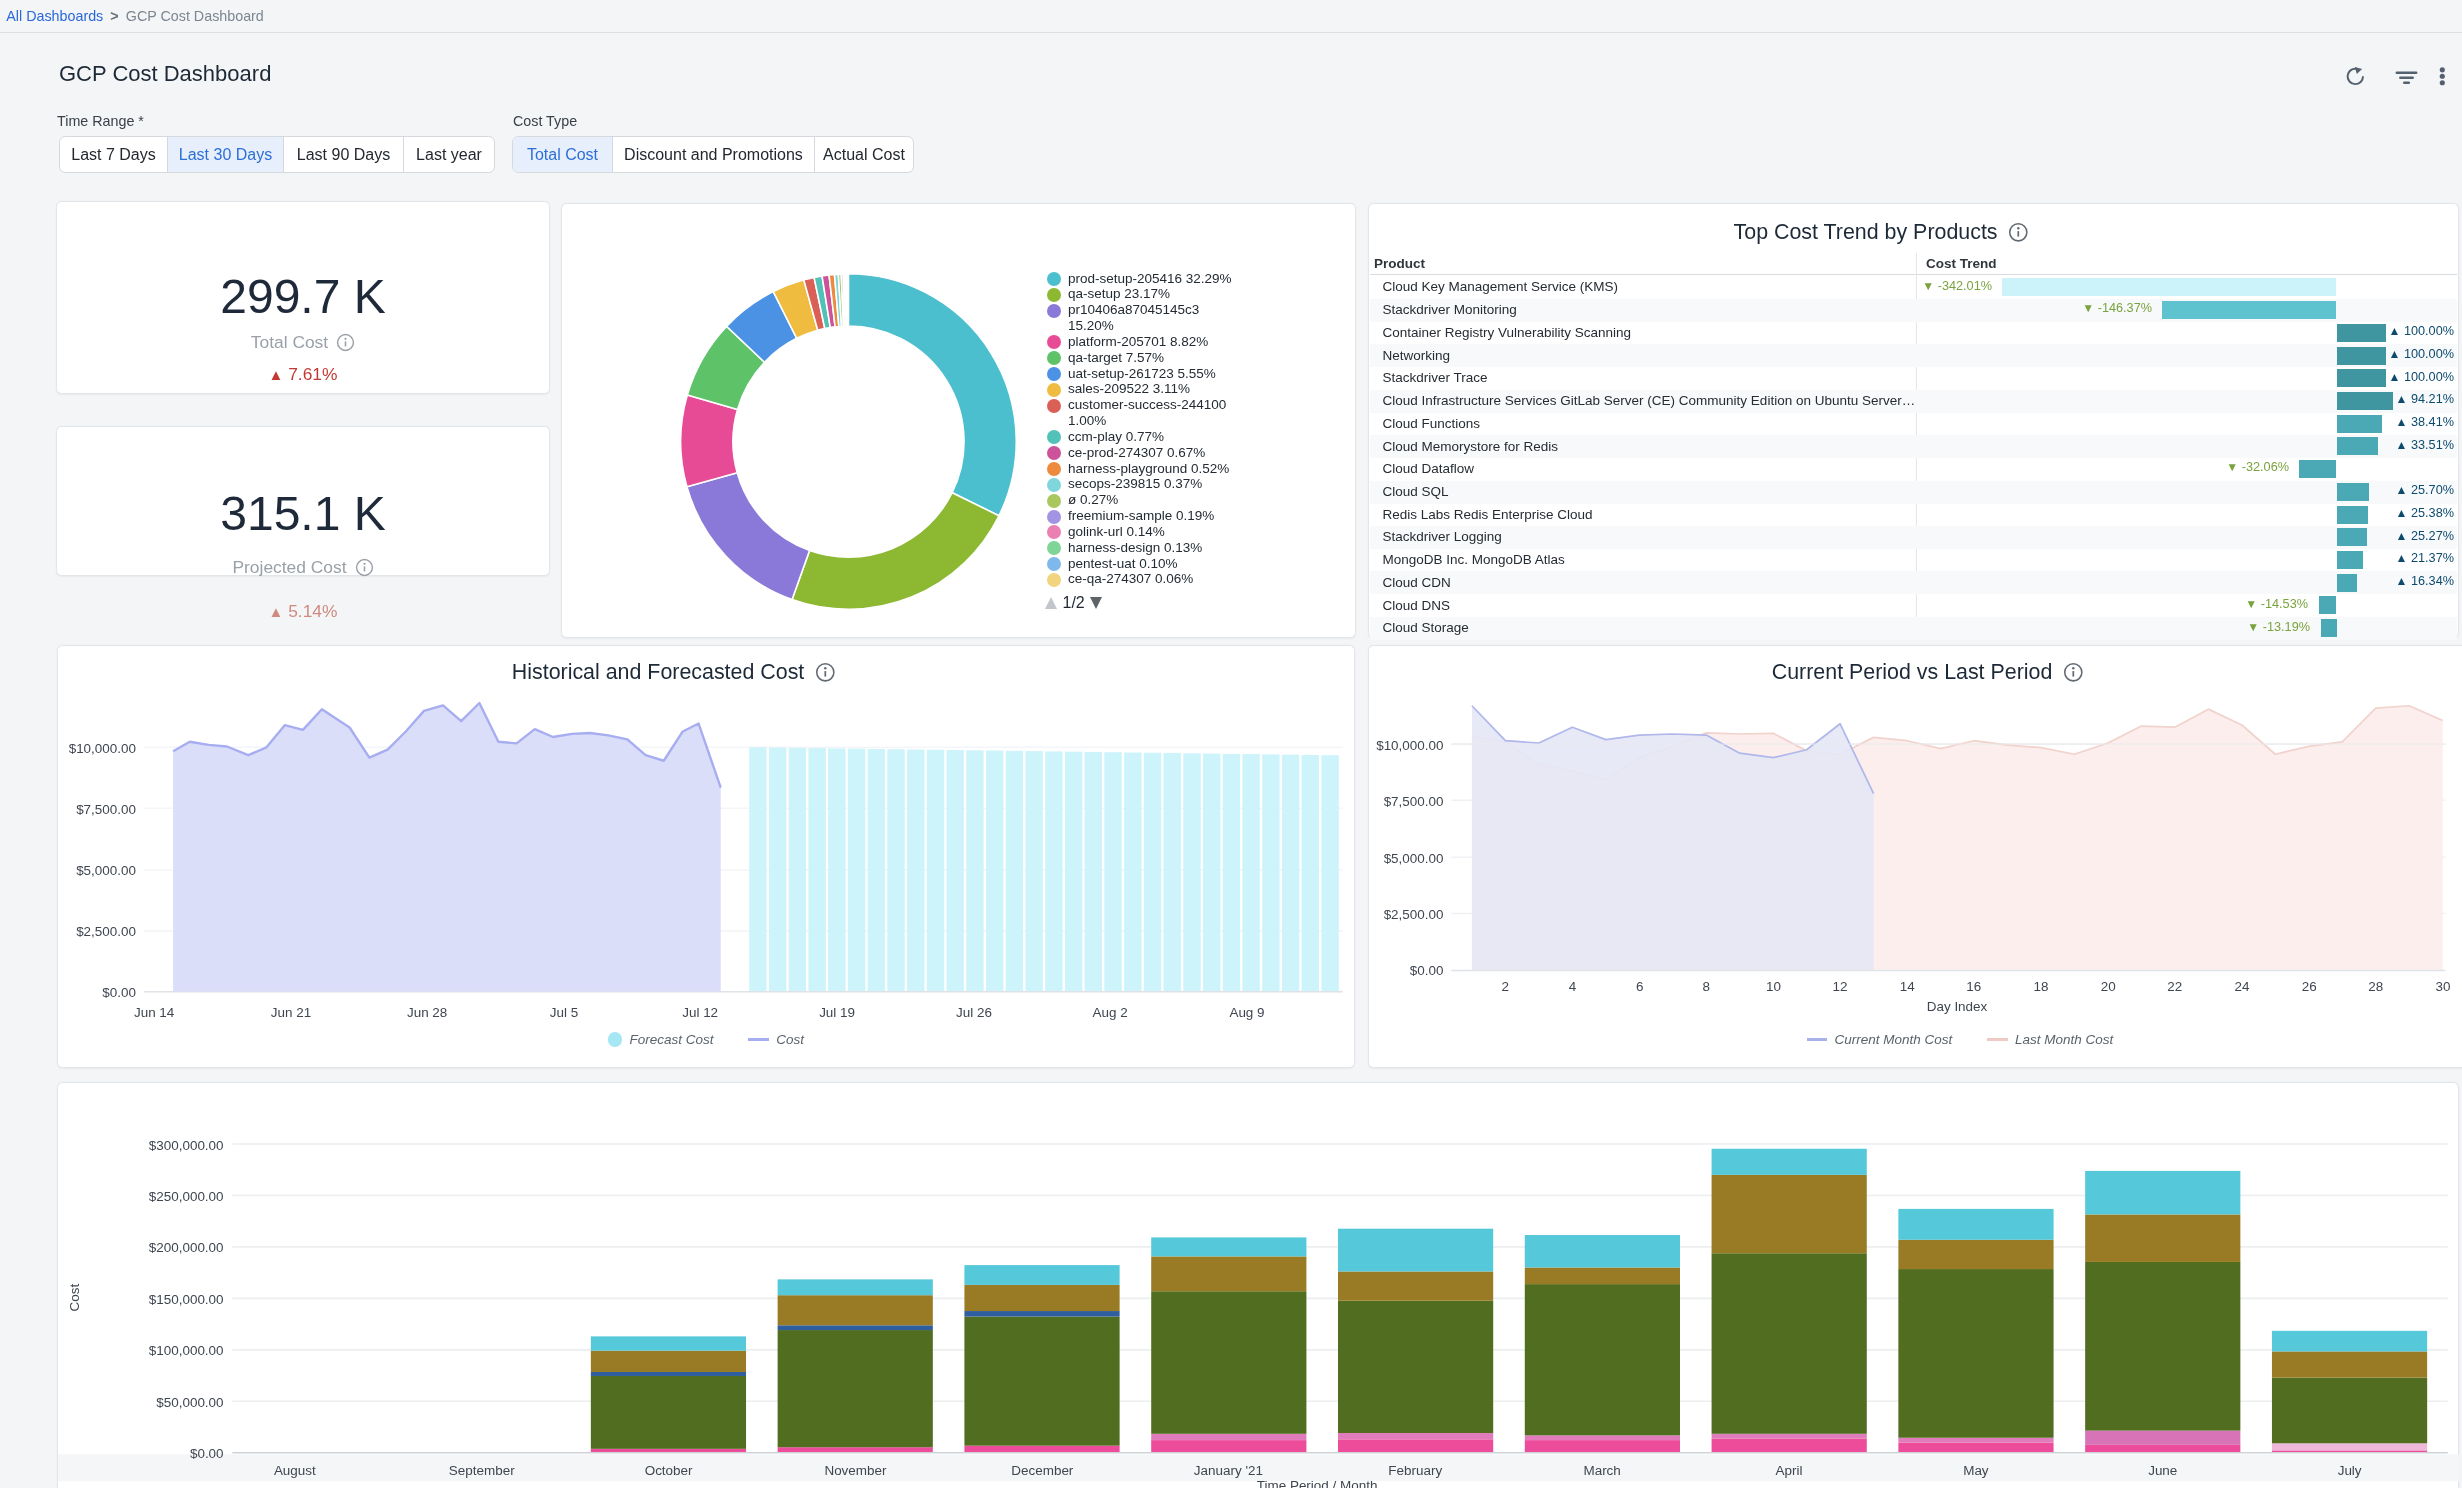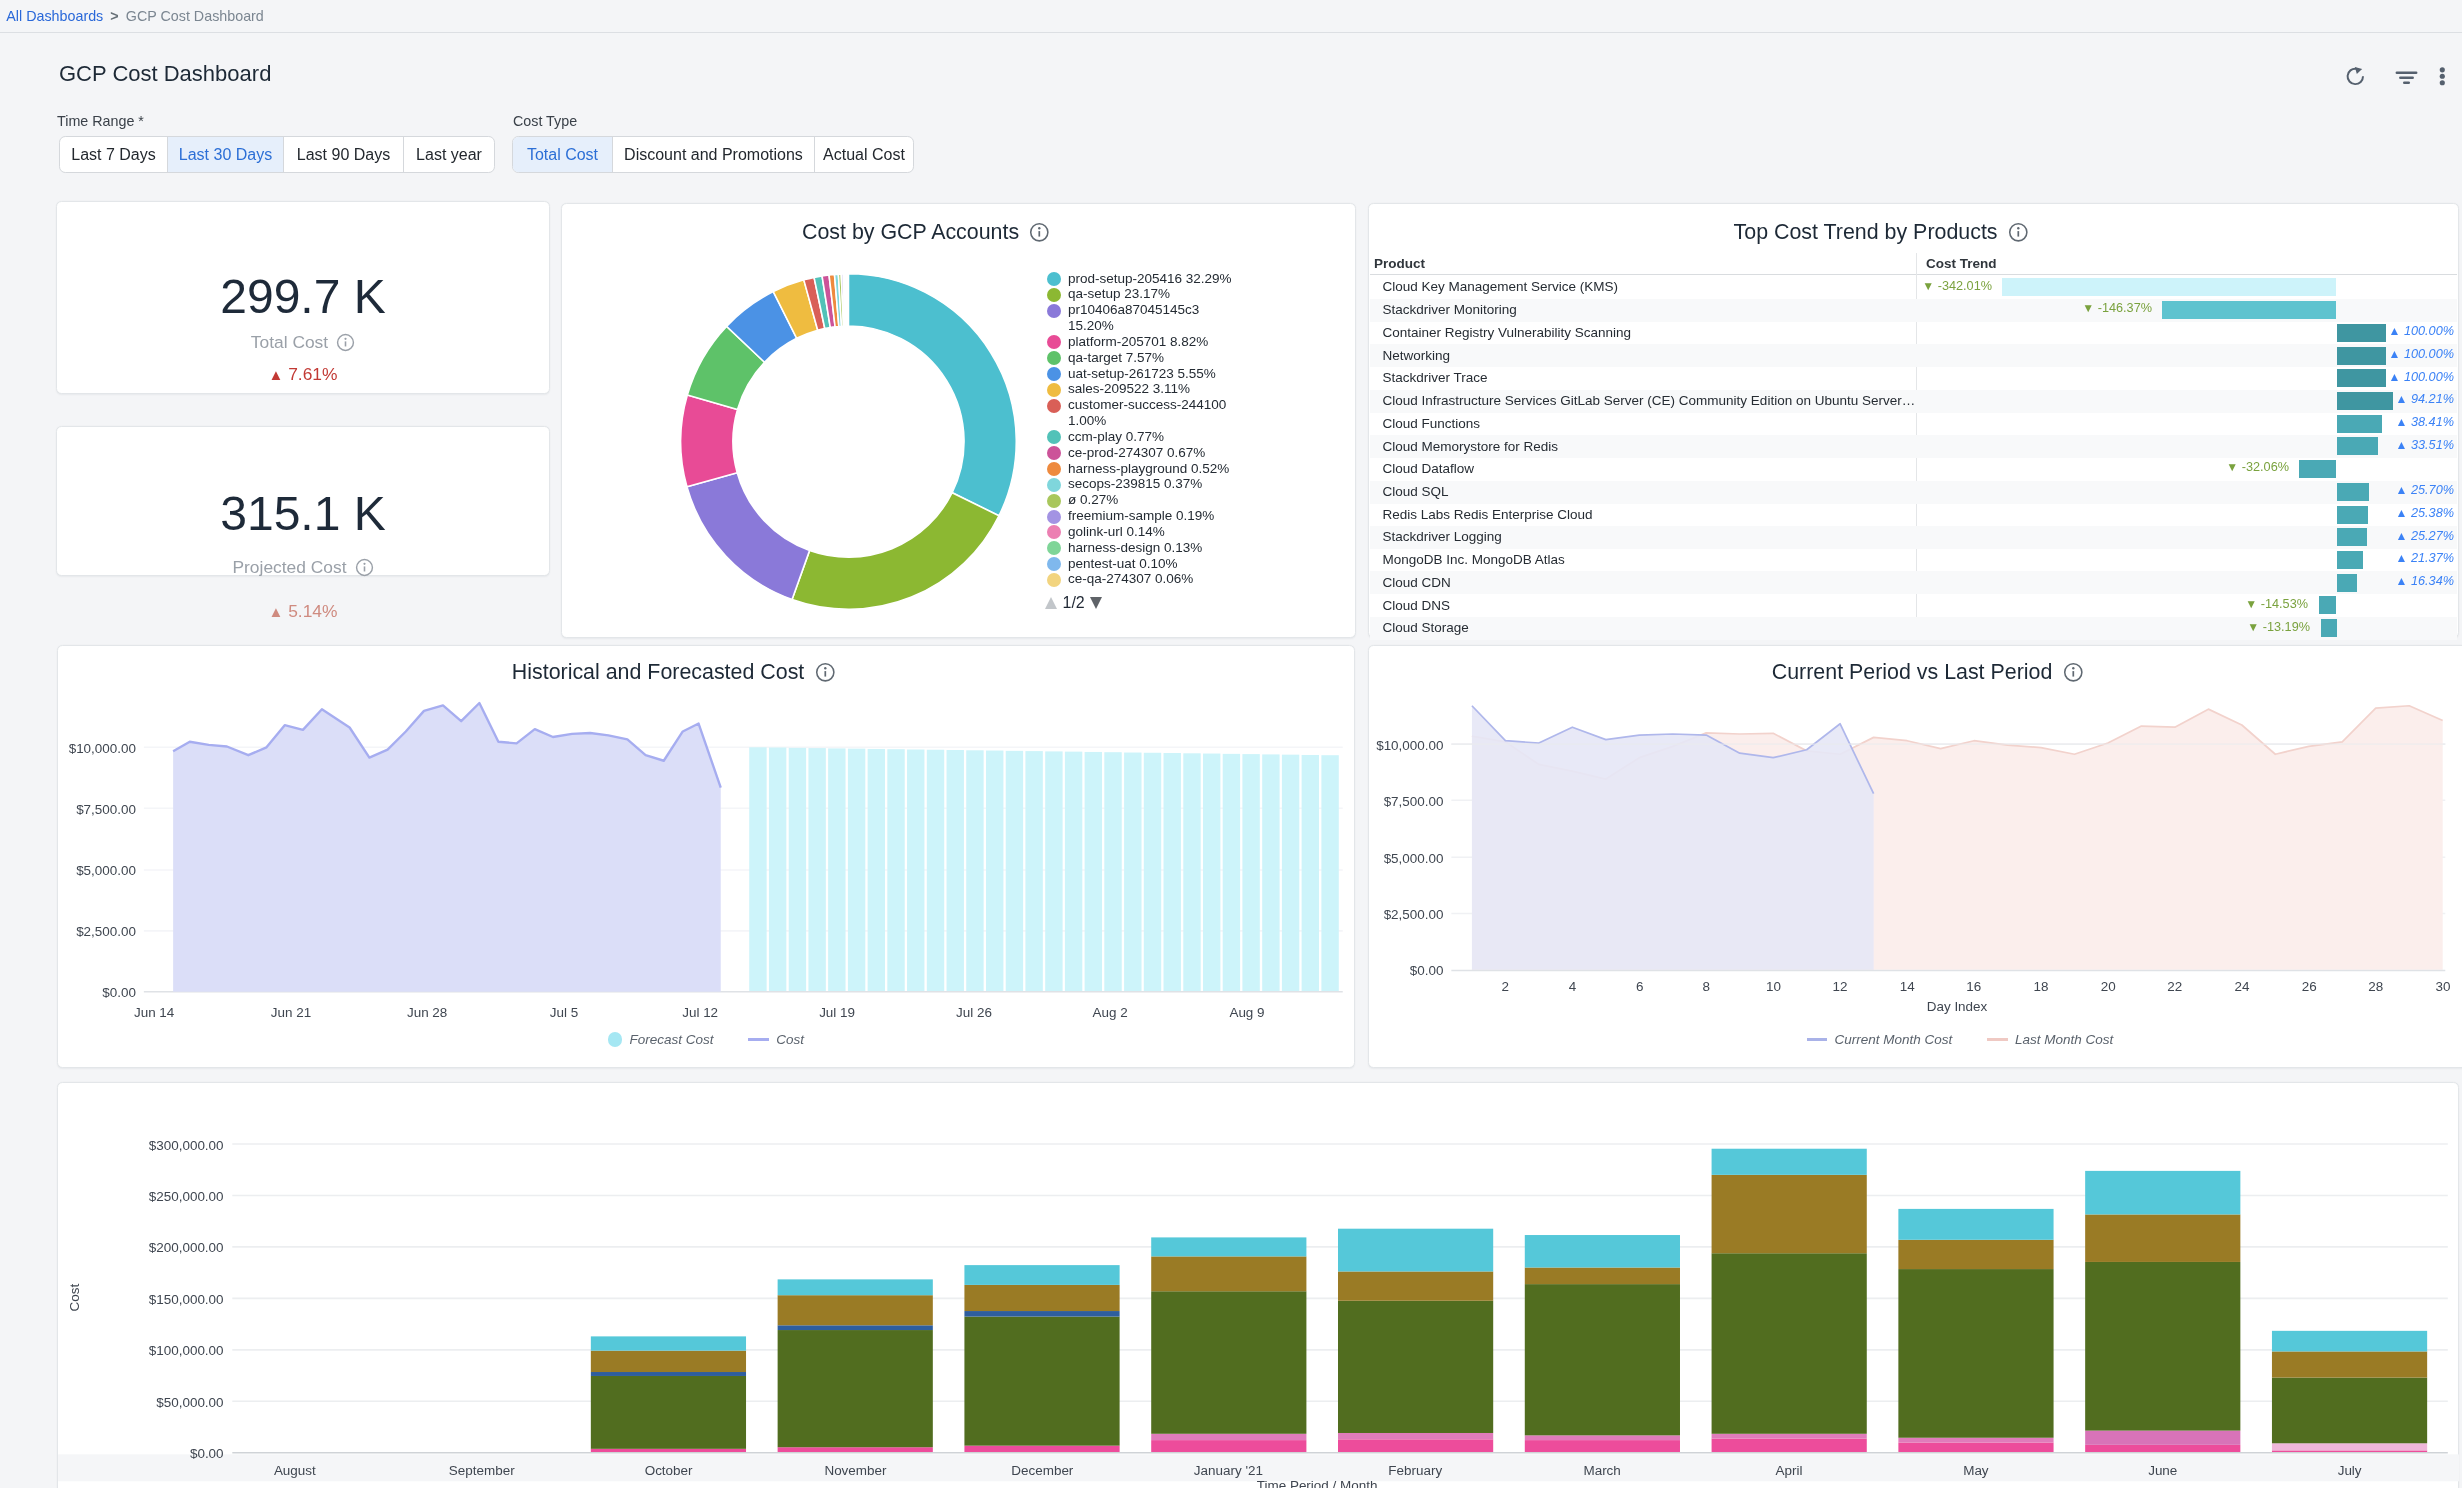--- a/index.html
+++ b/index.html
@@ -23,21 +23,21 @@
 .ltxt { position:absolute; font-size:13.5px; color:#242b33; white-space:nowrap; }
 .lpag { position:absolute; display:flex; align-items:center; gap:5.5px; }
 .pgnum { font-size:16px; color:#1f2733; }
 .tri-up { width:0; height:0; border-left:6.3px solid transparent; border-right:6.3px solid transparent; border-bottom:12px solid #c2c6ca; }
 .tri-dn { width:0; height:0; border-left:6.3px solid transparent; border-right:6.3px solid transparent; border-top:12px solid #5f6368; }
 .thead { position:absolute; top:52px; font-size:13.5px; font-weight:700; color:#30363c; }
 .trow { position:absolute; left:0.8px; right:0.8px; height:23px; }
 .tname { position:absolute; left:13.5px; top:0; width:534px; font-size:13.5px; color:#262c33; white-space:nowrap; overflow:hidden; text-overflow:ellipsis; }
 .tbar { position:absolute; height:18px; }
 .tlab { position:absolute; font-size:12.7px; white-space:nowrap; }
-.tlab.pos { color:#3b82f6;font-style:italic; }
+.tlab.pos { color:#0c4a6e; }
 .tlab.neg { color:#7aa23e; }
 .tri-r { font-size:12px; }
 .tri-g { font-size:12px; }
 .axlab { font-size:17px; fill:#3f4650; font-family:"Liberation Sans",sans-serif; }
 .cleg { position:absolute; left:0; right:0; display:flex; justify-content:center; gap:35px; font-size:13.5px; color:#5a626c; align-items:center; }
 .cleg .item { display:flex; align-items:center; gap:7.1px;font-style:italic; }
 .dash { display:inline-block; width:20.6px; height:2.4px; }
 .dot { display:inline-block; width:14.3px; height:14.3px; border-radius:50%; }
 </style></head>
 <body>
@@ -87,25 +87,20 @@
 <div class="bignum" style="top:59px">315.1 K</div>
 <div class="cardlab" style="top:130px">Projected Cost <svg width="19" height="19" viewBox="0 0 24 24" style="flex:0 0 auto">
         <circle cx="12" cy="12" r="10" fill="none" stroke="#9aa0a8" stroke-width="1.8"></circle>
         <line x1="12" y1="10.6" x2="12" y2="17" stroke="#9aa0a8" stroke-width="2"></line>
         <circle cx="12" cy="7.3" r="1.4" fill="#9aa0a8"></circle>
       </svg></div>
 <div class="pct" style="top:174px;color:#cf8b80"><span class="t">▲</span> 5.14%</div>
 </div>
 
 <div class="card" style="left:561px;top:203px;width:795px;height:435px">
-<div class="ctitle" style="top:16px">Cost by GCP Accounts <svg width="20.6" height="20.6" viewBox="0 0 24 24" style="flex:0 0 auto">
-        <circle cx="12" cy="12" r="10" fill="none" stroke="#606972" stroke-width="1.8"></circle>
-        <line x1="12" y1="10.6" x2="12" y2="17" stroke="#606972" stroke-width="2"></line>
-        <circle cx="12" cy="7.3" r="1.4" fill="#606972"></circle>
-      </svg></div>
 <svg width="793" height="434" style="position:absolute;left:0;top:0" viewBox="0 0 1002 548">
       <path d="M362.00 88.00 A212 212 0 0 1 552.15 393.75 L492.95 364.56 A146 146 0 0 0 362.00 154.00 Z" fill="#4CBFCF" stroke="#ffffff" stroke-width="2"></path>
 <path d="M552.15 393.75 A212 212 0 0 1 290.69 499.65 L312.89 437.49 A146 146 0 0 0 492.95 364.56 Z" fill="#8CB832" stroke="#ffffff" stroke-width="2"></path>
 <path d="M290.69 499.65 A212 212 0 0 1 157.83 357.10 L221.39 339.32 A146 146 0 0 0 312.89 437.49 Z" fill="#8A79D9" stroke="#ffffff" stroke-width="2"></path>
 <path d="M157.83 357.10 A212 212 0 0 1 158.34 241.11 L221.75 259.44 A146 146 0 0 0 221.39 339.32 Z" fill="#E84B96" stroke="#ffffff" stroke-width="2"></path>
 <path d="M158.34 241.11 A212 212 0 0 1 207.92 154.39 L255.89 199.72 A146 146 0 0 0 221.75 259.44 Z" fill="#5EC269" stroke="#ffffff" stroke-width="2"></path>
 <path d="M207.92 154.39 A212 212 0 0 1 266.94 110.51 L296.54 169.50 A146 146 0 0 0 255.89 199.72 Z" fill="#4B92E5" stroke="#ffffff" stroke-width="2"></path>
 <path d="M266.94 110.51 A212 212 0 0 1 305.55 95.66 L323.12 159.27 A146 146 0 0 0 296.54 169.50 Z" fill="#EFBC40" stroke="#ffffff" stroke-width="2"></path>
 <path d="M305.55 95.66 A212 212 0 0 1 318.49 92.51 L332.03 157.11 A146 146 0 0 0 323.12 159.27 Z" fill="#D95F57" stroke="#ffffff" stroke-width="2"></path>
 <path d="M318.49 92.51 A212 212 0 0 1 328.57 90.65 L338.98 155.83 A146 146 0 0 0 332.03 157.11 Z" fill="#52C2B8" stroke="#ffffff" stroke-width="2"></path>

